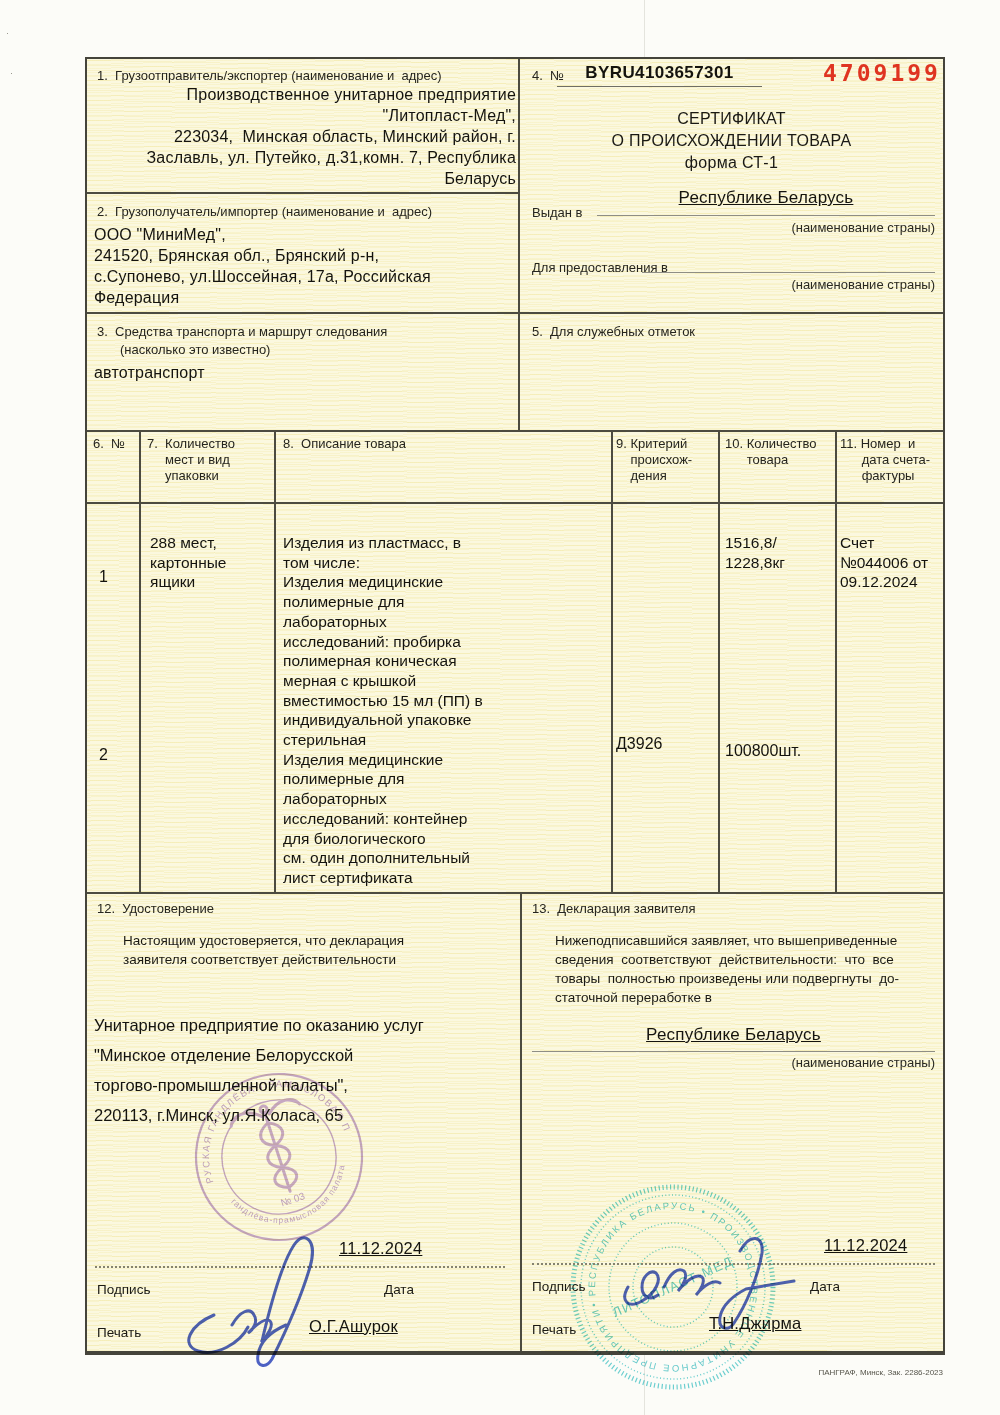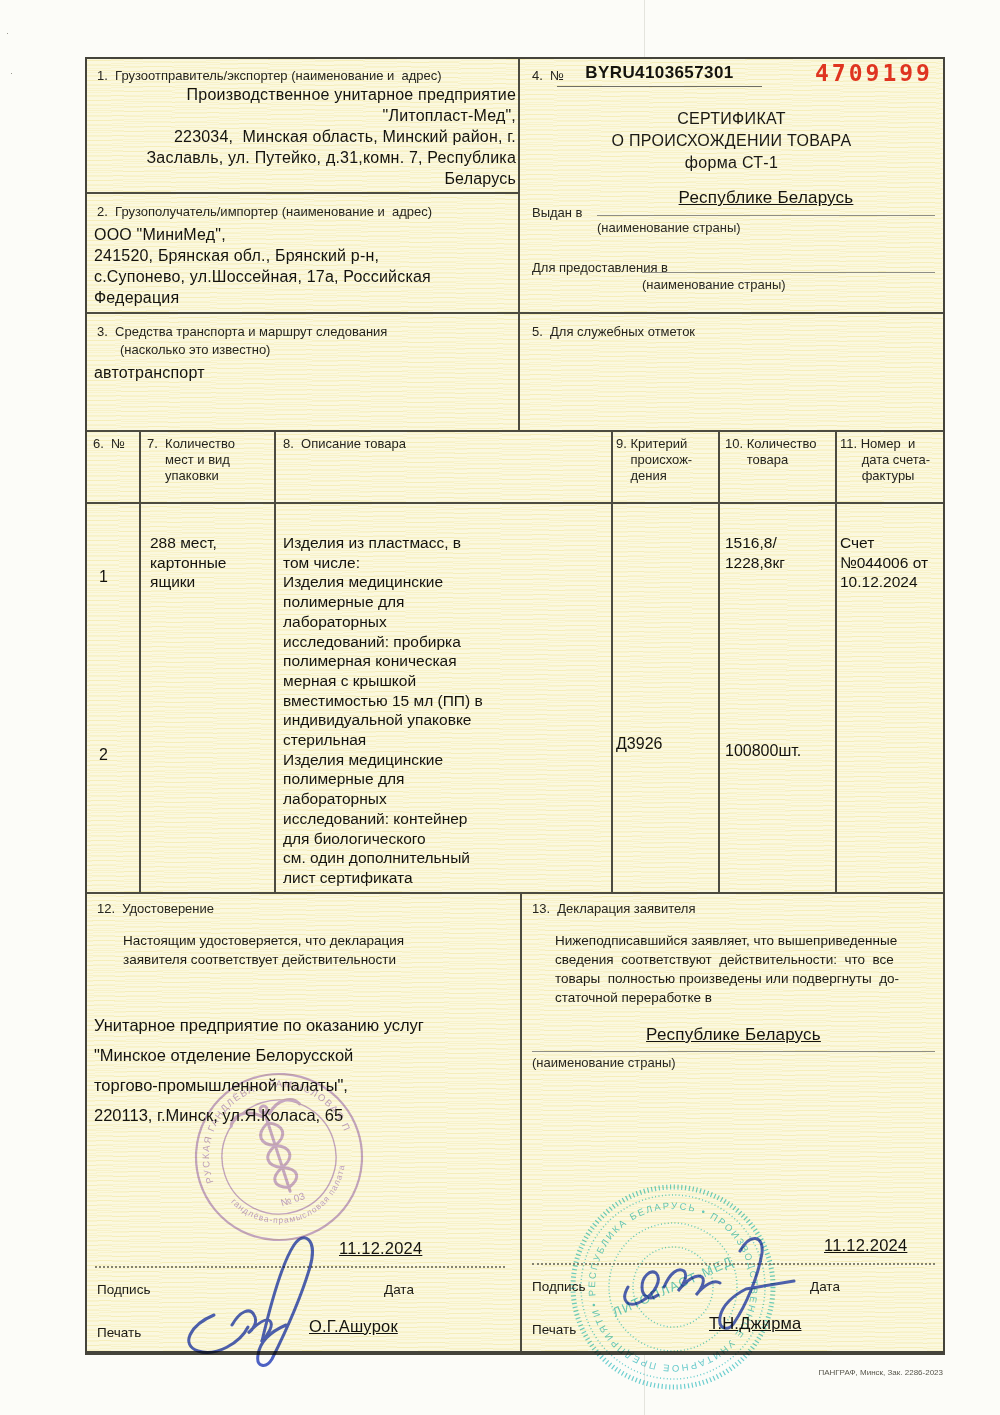--- a/index.html
+++ b/index.html
@@ -19,27 +19,27 @@
       repeating-linear-gradient(1.2deg, rgba(233,216,108,0.20) 0 1px, transparent 1px 5px),
       repeating-linear-gradient(-1.8deg, rgba(238,226,140,0.22) 0 1px, transparent 1px 4px);
   }
   .hline{position:absolute;background:#4c4b40;height:2px;}
   .vline{position:absolute;background:#4c4b40;width:2px;}
   .label{font-size:13px;line-height:16px;white-space:pre-wrap;color:#26251e;}
   .pre{white-space:pre-wrap;}
   .content{font-size:16px;line-height:21px;white-space:pre-wrap;letter-spacing:0.2px;color:#14130e;}
   .cell{font-size:15.5px;line-height:19.7px;white-space:pre-wrap;color:#14130e;}
   .value{font-size:17px;color:#14130e;letter-spacing:0.2px;text-decoration:underline;}
-  .caption{font-size:13px;color:#2a2922;text-align:left;}
+  .caption{font-size:13px;color:#2a2922;text-align:right;}
   .uline{position:absolute;border-bottom:1px solid #8f8e84;}
   .dotline{position:absolute;border-bottom:2px dotted #85836f;}
   .small-stat{font-size:13.5px;line-height:19px;color:#1b1a14;}
   .serial{
     font-family:"DejaVu Sans Mono", monospace;font-weight:bold;
-    font-size:23px;letter-spacing:3px;color:#df3421;
+    font-size:23px;letter-spacing:3px;color:#df3421;margin-left:8px;
   }
   .certnum{font-size:17px;font-weight:bold;letter-spacing:0.4px;color:#14130e;text-align:center;}
   .title{font-size:16px;line-height:22px;text-align:center;letter-spacing:0.3px;color:#1a1914;white-space:pre-wrap;}
   .footer{font-size:8px;color:#56554b;text-align:right;}
   .scanline{position:absolute;background:rgba(165,165,152,0.28);}
   .speck{position:absolute;color:#8b8a80;font-size:9px;}
   svg.stamp{mix-blend-mode:multiply;}
   svg.sig{mix-blend-mode:multiply;}
 </style>
 </head>
@@ -135,21 +135,21 @@
 исследований: контейнер
 для биологического</div>
   <div class="abs cell" style="left:196px;top:789px;width:324px;text-align:left;">см. один дополнительный
 лист сертификата</div>
   <div class="abs cell" style="left:529px;top:675px;font-size:16px;">Д3926</div>
   <div class="abs cell" style="left:638px;top:474px;">1516,8/
 1228,8кг</div>
   <div class="abs cell" style="left:638px;top:682px;font-size:16px;">100800шт.</div>
   <div class="abs cell" style="left:753px;top:474px;">Счет
 №044006 от
-10.12.2024</div>
+09.12.2024</div>
 
   <div class="abs label" style="left:10px;top:842px;">12.  Удостоверение</div>
   <div class="abs small-stat pre" style="left:36px;top:872px;width:380px;">Настоящим удостоверяется, что декларация
 заявителя соответствует действительности</div>
   <div class="abs pre" style="left:7px;top:951px;width:420px;font-size:16.5px;line-height:30px;color:#14130e;">Унитарное предприятие по оказанию услуг
 "Минское отделение Белорусской
 торгово-промышленной палаты",
 220113, г.Минск, ул.Я.Коласа, 65</div>
 
   <svg class="abs stamp" style="left:103px;top:1009px;" width="178" height="178" viewBox="-89 -89 178 178">

